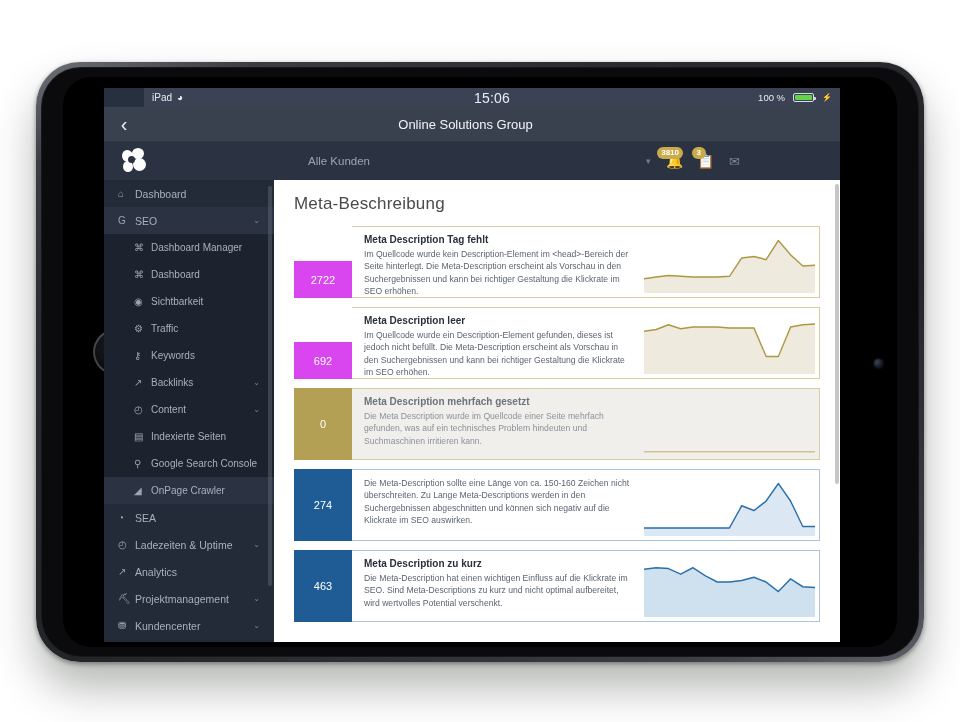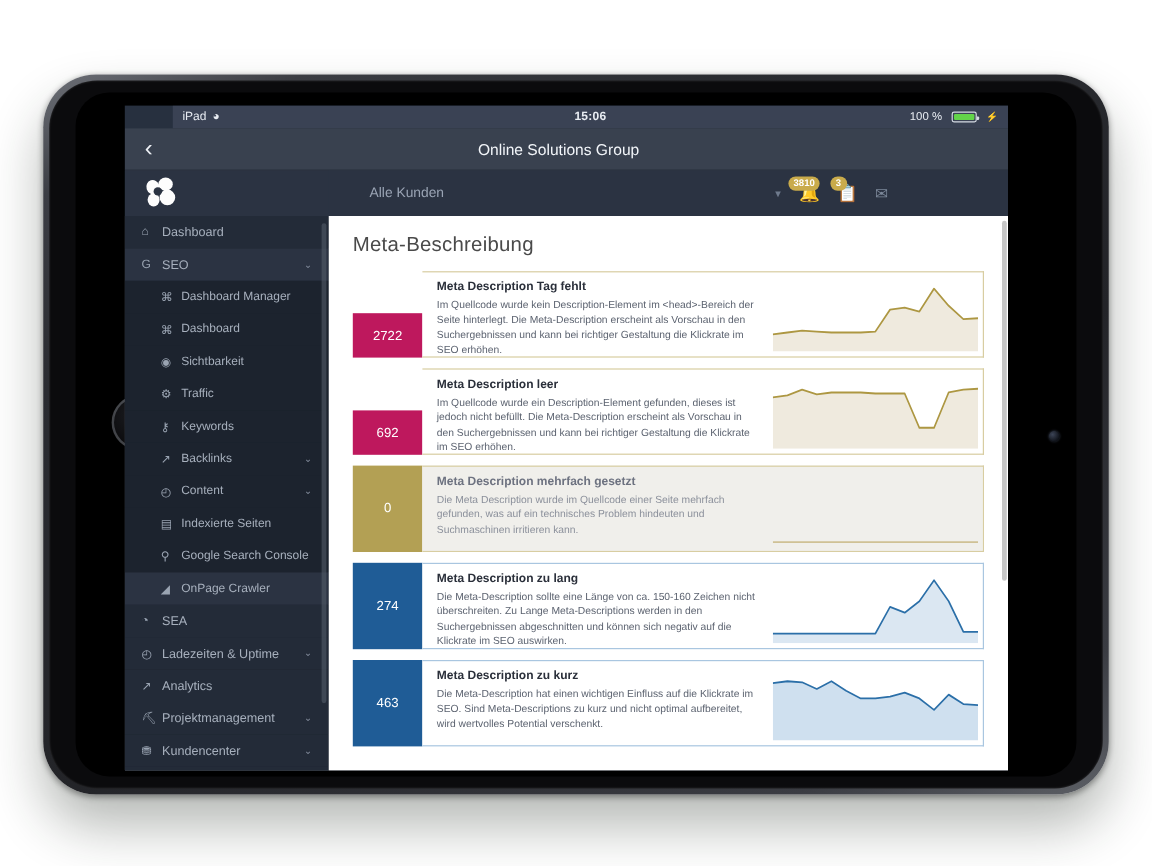--- a/index.html
+++ b/index.html
@@ -66,21 +66,21 @@
     display: flex; align-items: center;
     color: #e8ecf2;
     font-size: 10px;
     padding: 0 8px;
     position: relative;
     margin-left: 40px;
   }
   .ios-status .left { display: flex; align-items: center; gap: 5px; }
   .ios-status .center {
     position: absolute; left: 0; right: 0; text-align: center;
-    font-size: 10px; font-weight: bold; letter-spacing: .2px;
+    font-size: 14px; font-weight: normal; letter-spacing: .2px;
   }
   .ios-status .right {
     margin-left: auto; display: flex; align-items: center; gap: 8px;
     position: relative; z-index: 2; font-size: 9.5px;
   }
   .wifi-glyph { font-size: 10px; line-height: 1; }
   .battery {
     width: 21px; height: 9px;
     border: 1px solid #d6dbe4; border-radius: 2px;
     position: relative; padding: 1px;
@@ -230,21 +230,21 @@
     background: #ffffff;
     overflow: hidden;
   }
   .card-text { flex: 1; padding: 7px 10px 0 12px; min-width: 0; }
   .card-title { font-size: 10px; font-weight: bold; color: #2a2f3a; margin-bottom: 3px; }
   .card-desc { font-size: 8.6px; line-height: 1.45; color: #5c6370; }
   .card-chart { width: 175px; flex-shrink: 0; padding: 4px 4px 4px 0; }
   .card-chart svg { width: 100%; height: 100%; display: block; }
 
   
-  .card.gold .card-count { background: #be185d; margin-top: 35px; }
+  .card.gold .card-count { background: #d946ef; margin-top: 35px; }
   .card.gold .card-main  { border-color: #d8cda1; }
   
   .card.gold-dim .card-count { background: #b3a054; }
   .card.gold-dim .card-main  { border-color: #d8cda1; background: #f0efeb; }
   .card.gold-dim .card-text { background: #f0efeb; }
   .card.gold-dim .card-title { color: #6d7280; }
   .card.gold-dim .card-desc  { color: #8b909b; }
   .card.gold-dim .card-chart { background: #f0efeb; }
   
   .card.blue .card-count { background: #1f5c96; }
@@ -451,21 +451,20 @@
                       <polygon points="0,58 0.0,55.0 12.5,55.0 25.0,55.0 37.5,55.0 50.0,55.0 62.5,55.0 75.0,55.0 87.5,55.0 100.0,55.0 112.5,55.0 125.0,55.0 137.5,55.0 150.0,55.0 162.5,55.0 175.0,55.0 175,58" fill="#f0efeb"></polygon>
                       <polyline points="0.0,55.0 12.5,55.0 25.0,55.0 37.5,55.0 50.0,55.0 62.5,55.0 75.0,55.0 87.5,55.0 100.0,55.0 112.5,55.0 125.0,55.0 137.5,55.0 150.0,55.0 162.5,55.0 175.0,55.0" fill="none" stroke="#cfc195" stroke-width="1.4" stroke-linejoin="round"></polyline>
                     </svg>
                   </div>
                 </div>
               </div>
               <div class="card blue">
                 <div class="card-count">274</div>
                 <div class="card-main">
                   <div class="card-text">
-                    <div class="card-title">Meta Description zu lang</div>
                     <div class="card-desc">Die Meta-Description sollte eine Länge von ca. 150-160 Zeichen nicht überschreiten. Zu Lange Meta-Descriptions werden in den Suchergebnissen abgeschnitten und können sich negativ auf die Klickrate im SEO auswirken.</div>
                   </div>
                   <div class="card-chart">
                     <svg viewBox="0 0 175 58" preserveAspectRatio="none">
                       <polygon points="0,58 0.0,50.5 12.5,50.5 25.0,50.5 37.5,50.5 50.0,50.5 62.5,50.5 75.0,50.5 87.5,50.5 100.0,29.7 112.5,34.2 125.0,25.3 137.5,8.9 150.0,25.3 162.5,49.1 175.0,49.1 175,58" fill="#dbe7f2"></polygon>
                       <polyline points="0.0,50.5 12.5,50.5 25.0,50.5 37.5,50.5 50.0,50.5 62.5,50.5 75.0,50.5 87.5,50.5 100.0,29.7 112.5,34.2 125.0,25.3 137.5,8.9 150.0,25.3 162.5,49.1 175.0,49.1" fill="none" stroke="#2b6fa8" stroke-width="1.4" stroke-linejoin="round"></polyline>
                     </svg>
                   </div>
                 </div>
               </div>

